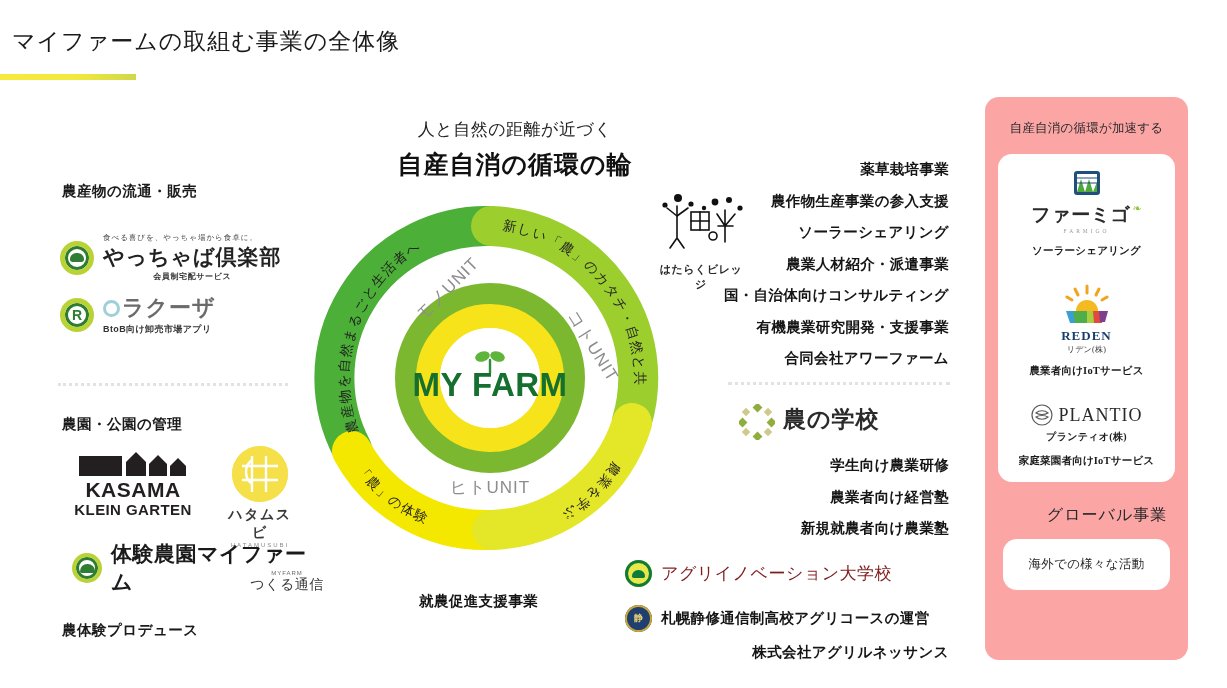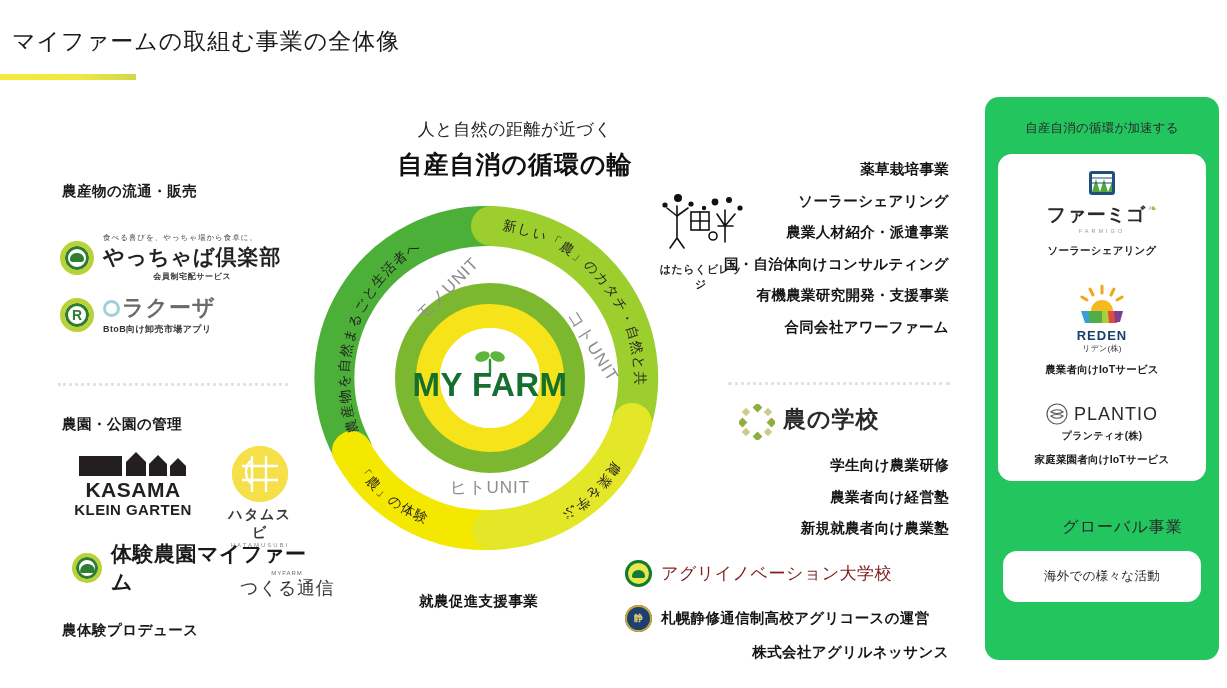--- a/index.html
+++ b/index.html
@@ -110,21 +110,21 @@
     width: 56px; height: 56px; border-radius:50%;
     background:#f5e04a; margin: 0 auto 4px; position: relative;
   }
   .hatamusubi-name { font-size: 14px; font-weight:700; color:#3a3a3a; letter-spacing:1.5px;}
   .hatamusubi-rom { font-size: 6px; color:#8a8a8a; letter-spacing:2px; }
 
   .taiken-name { font-size: 21px; font-weight:700; color:#1a1a1a; letter-spacing:.5px; }
 
   .tsukuru-block { text-align:center; }
   .tsukuru-arc { font-size: 6px; color:#6a6a6a; letter-spacing:1px;}
-  .tsukuru-name { font-size: 18px; color:#3a3a3a; letter-spacing:.5px; }
+  .tsukuru-name { font-size: 14px; color:#3a3a3a; letter-spacing:.5px; }
   .right-list-item {
     font-size: 14.5px; font-weight: 700; color:#151515;
     text-align: right; letter-spacing:.3px; line-height: 1;
   }
 
   .hataraku-logo { position:absolute; left:655px; top:186px; width:92px; text-align:center;}
   .hataraku-name { font-size: 11px; color:#2a2a2a; letter-spacing:.5px; font-weight:600;}
 
   .nogakko-row { display:flex; align-items:flex-start; gap:8px; }
   .nogakko-ring { width: 36px; height: 36px; position: relative; flex:none; }
@@ -141,22 +141,22 @@
     width:27px;height:27px;border-radius:50%;flex:none;
     background:#1f3f6e; box-shadow: inset 0 0 0 2px #c9a83a;
     display:flex;align-items:center;justify-content:center;
     color:#f0d77a;font-size:9px;font-weight:700;
   }
   .agri-label { font-size:17px; color:#7f1d1d; letter-spacing:.5px;}
   .sapporo-label{font-size:14.5px;font-weight:700;color:#151515;letter-spacing:.3px;}
 
   
   #invest-panel {
-    position:absolute; left:985px; top:97px; width:234px; height:563px;
-    background:#22c55e; border-radius:14px;
+    position:absolute; left:985px; top:97px; width:203px; height:563px;
+    background:#fca5a5; border-radius:14px;font-family:Liberation Serif, serif;
   }
   .panel-sub { font-size: 12.5px; color:#2a2a2a; text-align:center; letter-spacing:.2px;}
   .panel-title { font-size:16px; font-weight:700; color:#1a1a1a; text-align:center; letter-spacing:.5px;}
   .panel-card {
     background:#fff; border-radius:14px;
   }
   .invest-caption { font-size: 10.5px; font-weight:700; color:#1b1b1b; text-align:center; letter-spacing:.2px;}
   .global-title { font-size:16px; color:#2a2a2a; text-align:center; letter-spacing:1px;}
   .global-card-text { font-size:12.5px; color:#2a2a2a; text-align:center; letter-spacing:.3px;}
 
@@ -319,20 +319,21 @@
       <circle cx="74" cy="14" r="3"></circle>
       <circle cx="85" cy="22" r="2.6"></circle>
       <circle cx="49" cy="22" r="2.2"></circle>
     </g>
   </svg>
   <div class="hataraku-name">はたらくビレッジ</div>
 </div>
 
 <div style="position:absolute; right:278px; top:162px; width:420px;">
   <div class="right-list-item" style="margin-bottom:17px;">薬草栽培事業</div>
+  <div class="right-list-item" style="margin-bottom:17px;">農作物生産事業の参入支援</div>
   <div class="right-list-item" style="margin-bottom:17px;">ソーラーシェアリング</div>
   <div class="right-list-item" style="margin-bottom:17px;">農業人材紹介・派遣事業</div>
   <div class="right-list-item" style="margin-bottom:17px;">国・自治体向けコンサルティング</div>
   <div class="right-list-item" style="margin-bottom:17px;">有機農業研究開発・支援事業</div>
   <div class="right-list-item">合同会社アワーファーム</div>
 </div>
 
 <div class="dotted-div" style="position:absolute;left:728px;top:382px;width:222px;"></div>
 
 <div class="nogakko-row" style="position:absolute;left:739px;top:404px;">
@@ -424,18 +425,18 @@
           <path d="M 5 9 C 8 6 14 6 17 9 C 14 11 8 11 5 9 Z" fill="none" stroke="#5a5a5a" stroke-width="1.2"></path>
           <path d="M 5 13 C 8 11 14 11 17 13 C 14 16 8 16 5 13 Z" fill="none" stroke="#5a5a5a" stroke-width="1.2"></path>
         </svg>
         <span class="plantio-name">PLANTIO</span>
       </div>
       <div class="plantio-sub" style="margin-top:4px;">プランティオ(株)</div>
       <div class="invest-caption" style="margin-top:10px;">家庭菜園者向けIoTサービス</div>
     </div>
   </div>
 
-  <div class="global-title" style="margin-top:36px;padding-left:41px;">グローバル事業</div>
+  <div class="global-title" style="margin-top:23px;padding-left:41px;">グローバル事業</div>
 
   <div class="panel-card" style="margin:13px 18px 0; padding:17px 20px;">
     <div class="global-card-text">海外での様々な活動</div>
   </div>
 </div>
 
 </body></html>

